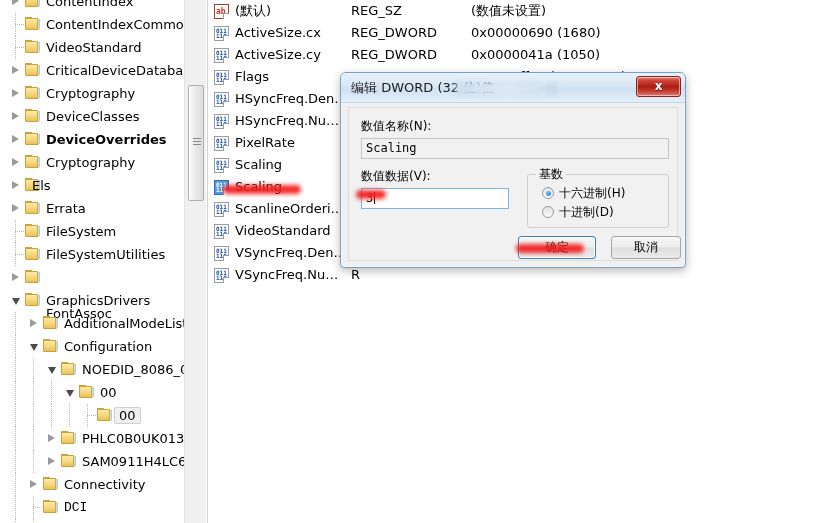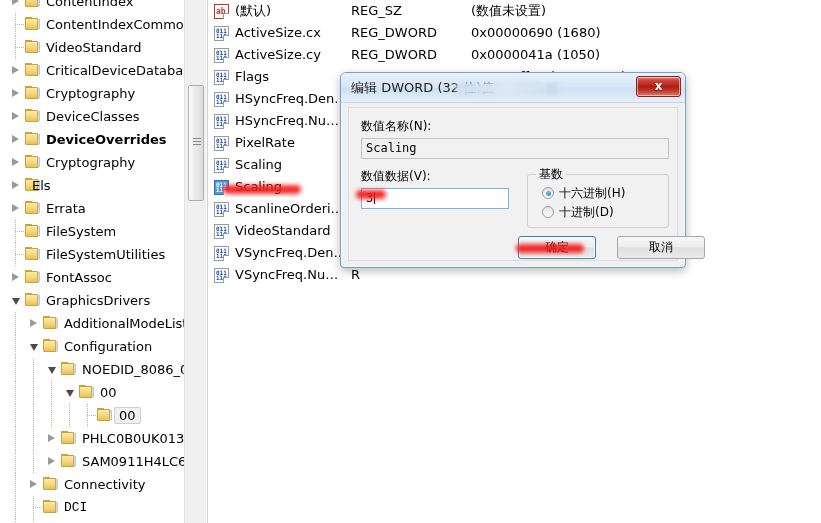--- a/index.html
+++ b/index.html
@@ -363,21 +363,21 @@
       </div>
       <div class="tree-row" style="position: absolute; left: 0px; right: 0px; top: 266px;">
         <div class="tw" style="left: 10px;">
           <span class="arrow-c"></span>
         </div>
         <div class="folder" style="left: 25px;">
           <span class="ftab"></span>
           <span class="fback"></span>
           <span class="fspine"></span>
         </div>
-        <div class="tlabel" style="left: 46px;"><span class="tlabel-box">FontAssoc</span></div>
+        <div class="tlabel" style="left: 46px; margin-top: 36px;"><span class="tlabel-box">FontAssoc</span></div>
       </div>
       <div class="tree-row" style="position: absolute; left: 0px; right: 0px; top: 289px;">
         <div class="tw" style="left: 10px;">
           <span class="arrow-e"></span>
         </div>
         <div class="folder" style="left: 25px;">
           <span class="ftab"></span>
           <span class="fback"></span>
           <span class="fspine"></span>
         </div>
@@ -644,21 +644,21 @@
           <span class="radio on"></span>
           <span class="rlabel">十六进制(H)</span>
         </div>
         <div class="radio-row" style="left:14px; top:29px;">
           <span class="radio"></span>
           <span class="rlabel">十进制(D)</span>
         </div>
       </div>
 
       <div class="dlg-btn default" style="left:169px; top:128px; width:78px;">确定</div>
-      <div class="dlg-btn" style="left:268px; top:128px; width:88px;">取消</div>
+      <div class="dlg-btn" style="left:262px; top:128px; width:70px;">取消</div>
     </div>
   </div>
 
   <div id="annotation-layer">
       <div class="redmark" style="left: 223px; top: 185px; width: 78px; height: 9px; background: rgb(244, 27, 27);"></div>
       <div class="redmark" style="left: 356px; top: 190px; width: 30px; height: 9px; background: rgb(244, 27, 27);"></div>
       <div class="redmark" style="left: 516px; top: 244px; width: 68px; height: 9px; background: rgb(244, 27, 27);"></div>
     </div>
 
 </div>

